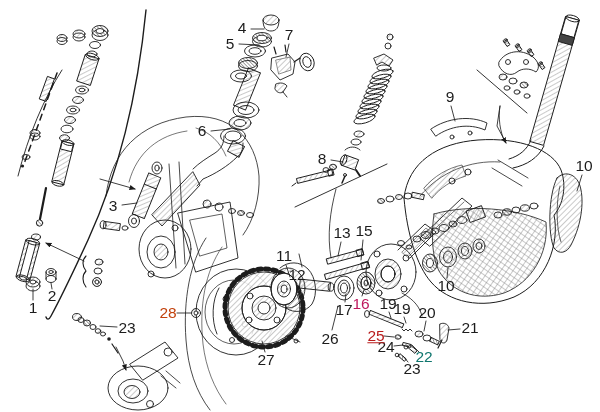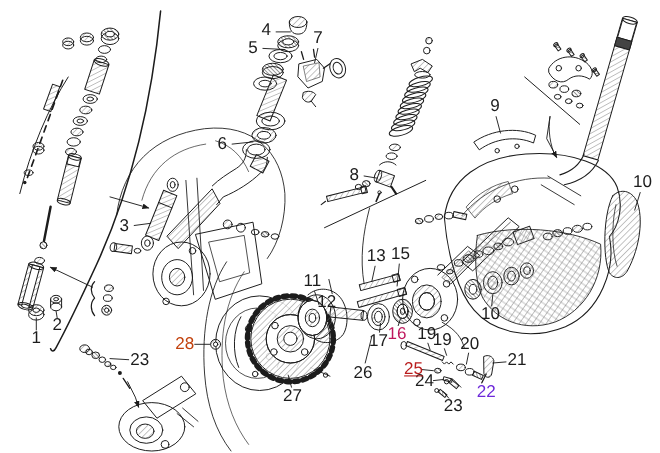--- a/index.html
+++ b/index.html
@@ -492,21 +492,21 @@
       <div class="callout" style="left: 297px; top: 245px; color: rgb(28, 28, 28); margin-top: 30px;">12</div>
       <div class="callout" style="left: 342px; top: 233px; color: rgb(28, 28, 28); text-align: center;">13</div>
       <div class="callout" style="left: 446px; top: 286px; color: rgb(28, 28, 28);">10</div>
       <div class="callout" style="left: 364px; top: 231px; color: rgb(28, 28, 28);">15</div>
       <div class="callout" style="left: 361px; top: 304px; color: #be185d;">16</div>
       <div class="callout" style="left: 344px; top: 310px; color: rgb(28, 28, 28); text-align: center;">17</div>
       <div class="callout" style="left: 388px; top: 304px; color: rgb(28, 28, 28);">19</div>
       <div class="callout" style="left: 402px; top: 309px; color: rgb(28, 28, 28);">19</div>
       <div class="callout" style="left: 427px; top: 313px; color: rgb(28, 28, 28);">20</div>
       <div class="callout" style="left: 470px; top: 328px; color: rgb(28, 28, 28);">21</div>
-      <div class="callout" style="left: 442px; top: 357px; color: #6d28d9;">22</div>
+      <div class="callout" style="left: 424px; top: 357px; color: #0f766e;">22</div>
       <div class="callout" style="left: 412px; top: 369px; color: rgb(28, 28, 28);">23</div>
       <div class="callout" style="left: 386px; top: 347px; color: rgb(28, 28, 28);">24</div>
       <div class="callout" style="left: 376px; top: 336px; color: #b91c1c; text-decoration: underline;">25</div>
       <div class="callout" style="left: 330px; top: 339px; color: rgb(28, 28, 28);">26</div>
       <div class="callout" style="left: 266px; top: 360px; color: rgb(28, 28, 28);">27</div>
       <div class="callout" style="left: 168px; top: 313px; color: #c2410c;">28</div>
       <div class="callout" style="left: 127px; top: 328px; color: rgb(28, 28, 28);">23</div>
     </div>
 </div>
 

